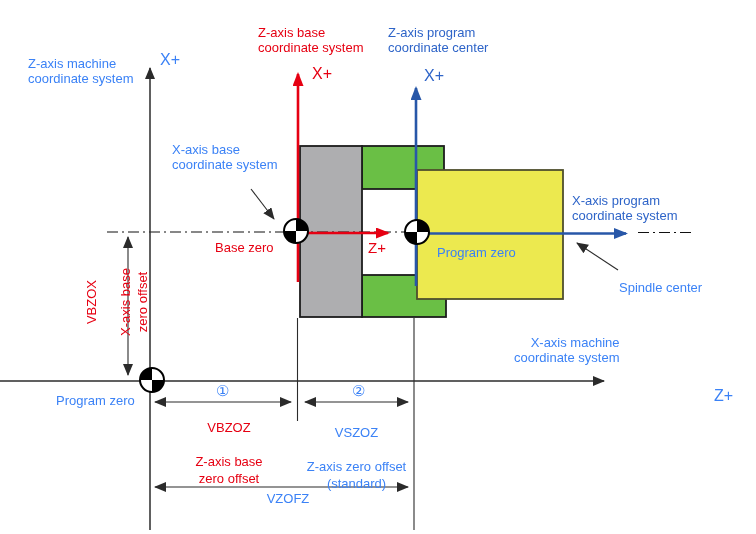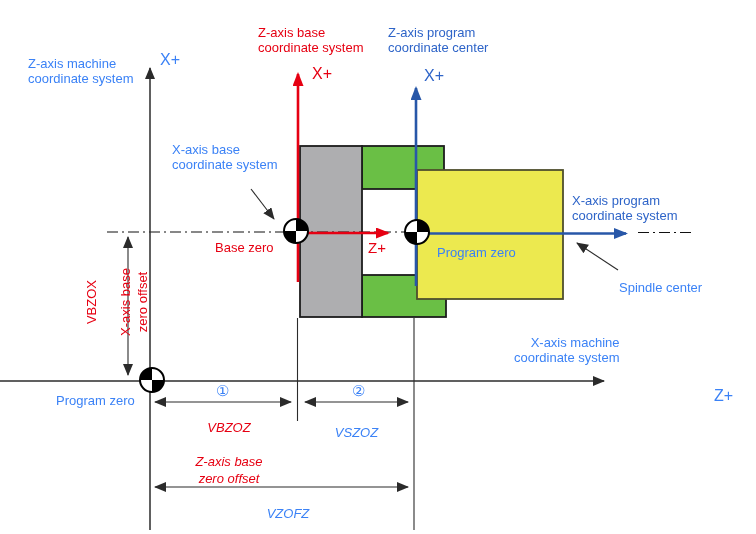--- a/index.html
+++ b/index.html
@@ -9,21 +9,21 @@
   }
   #stage svg { position:absolute; left:0; top:0; }
   .lbl {
     position:absolute; font-size:13px; line-height:15px; color:#3b82f6;
     white-space:pre-line;
   }
   .red  { color:var(--red); }
   .blue { color:var(--blue-text); }
   .big  { font-size:16px; line-height:16px; }
   .mid  { font-size:15px; line-height:15px; }
-  .ctr  { text-align:center;font-style:italic; }
+  .ctr  { text-align:center; }
   .dim-block { line-height:17px; }
   .rot {
     transform:rotate(-90deg); transform-origin:center center;
     line-height:17px; text-align:center;
   }
   
   .ln-dark   { stroke:var(--line-black); stroke-width:1.5; fill:none; }
   .ln-thin   { stroke:var(--line-black); stroke-width:1.1; fill:none; }
   .ln-red    { stroke:var(--red); stroke-width:2.6; fill:none; }
   .ln-blue   { stroke:var(--blue-line); stroke-width:2.6; fill:none; }
@@ -158,17 +158,19 @@
   <div class="lbl mid" style="left:216px; top:383px;">①</div>
   <div class="lbl red ctr dim-block" style="left:166px; top:402px; width:126px;">
     <div>VBZOZ</div>
     <div>Z-axis base
 zero offset</div>
   </div>
 
   <div class="lbl mid" style="left:352px; top:383px;">②</div>
   <div class="lbl ctr dim-block" style="left:299px; top:407px; width:115px;text-align:center;">
     <div>VSZOZ</div>
+    <div>Z-axis zero offset
+(standard)</div>
   </div>
 
-  <div class="lbl ctr" style="left:222px; top:491px; width:132px;margin-top:15px;">VZOFZ</div>
+  <div class="lbl ctr" style="left:222px; top:491px; width:132px;">VZOFZ</div>
 
 </div>
 
 </body></html>

